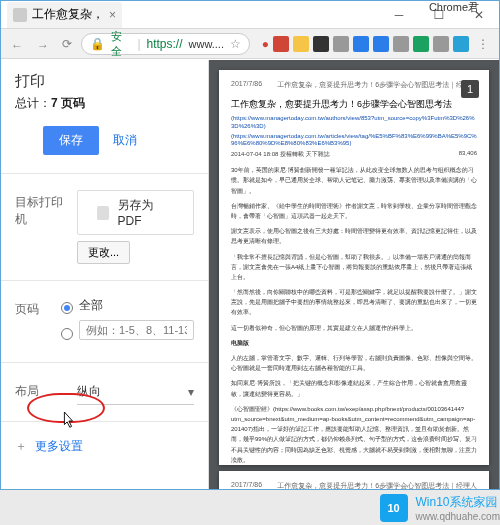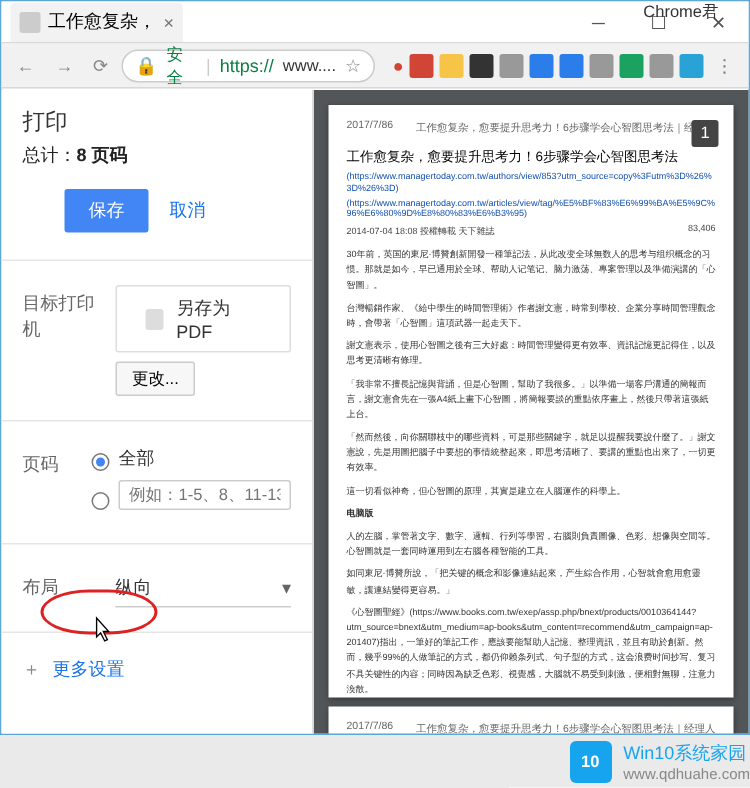--- a/index.html
+++ b/index.html
@@ -112,21 +112,21 @@
       <span class="ext gry"></span>
       <span class="ext cyn"></span>
       <span class="menu-dots">⋮</span>
     </div>
   </div>
 
   <div class="content">
     <div class="sidebar">
       <div class="print-title">打印</div>
       <div class="print-sub">
-        <span>总计：</span><b>8 页码</b>
+        <span>总计：</span><b>7 页码</b>
       </div>
       <div class="btn-row">
         <button class="btn-save">保存</button>
         <button class="btn-cancel">取消</button>
       </div>
       <hr class="hr">
 
       <div class="set-row">
         <div class="set-label">目标打印机</div>
         <div class="set-body">

